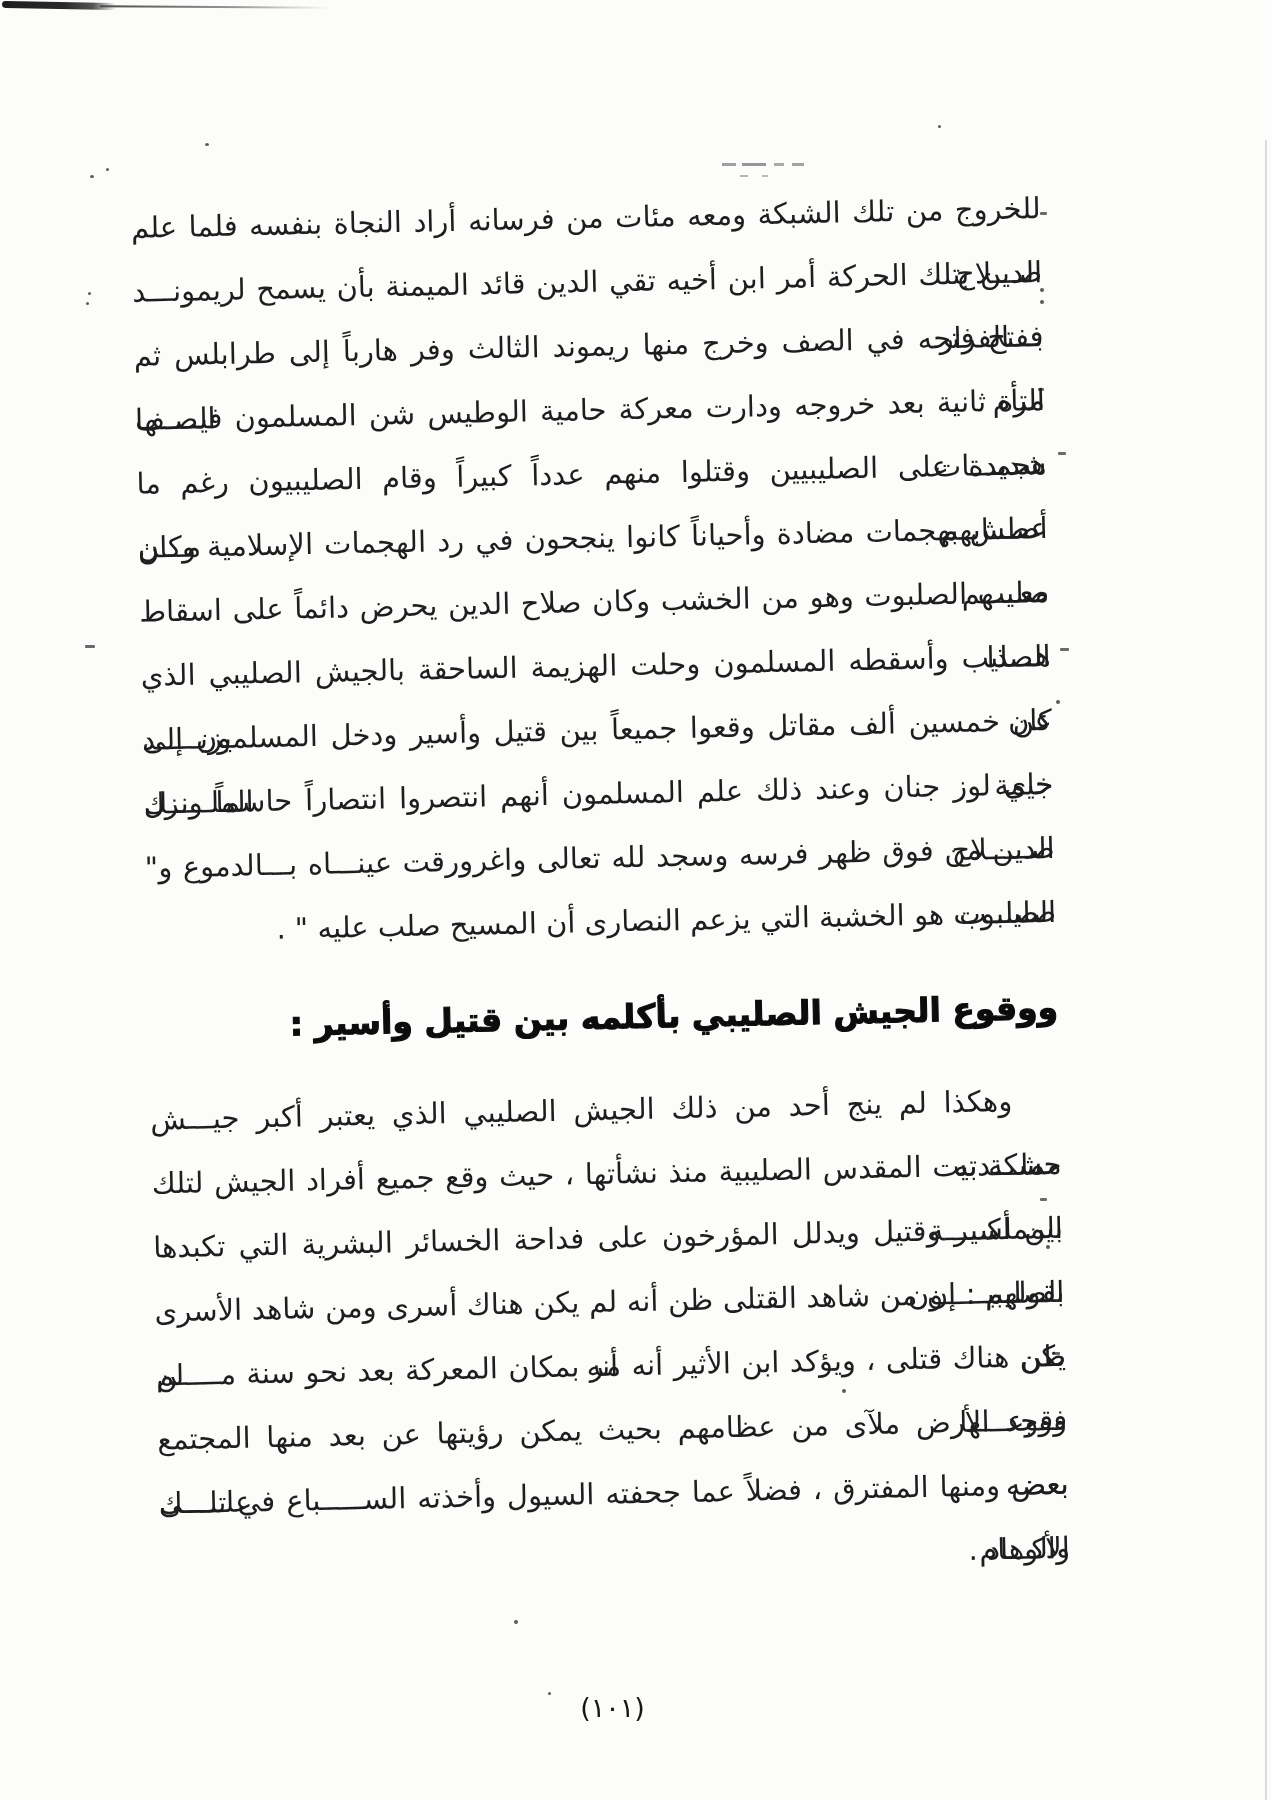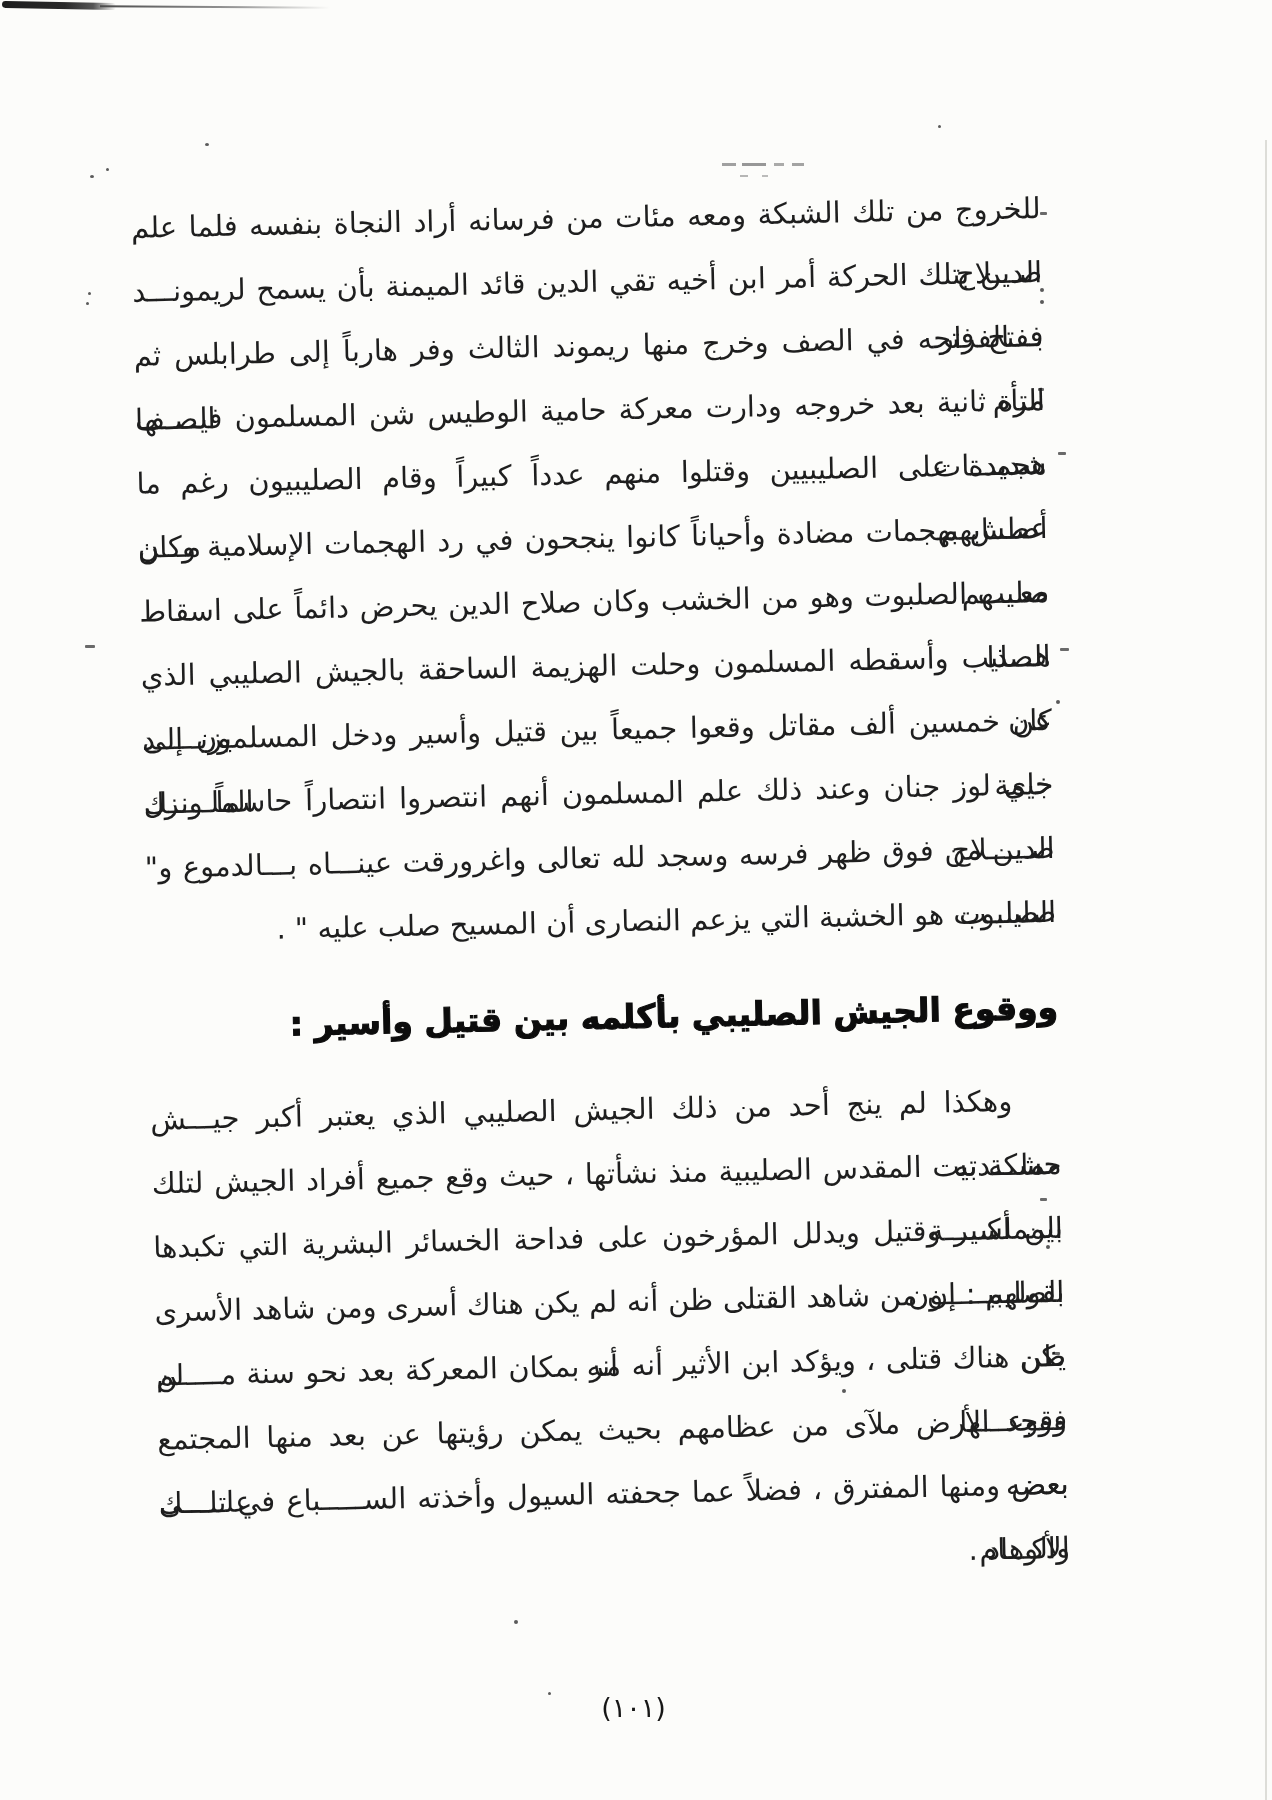--- a/index.html
+++ b/index.html
@@ -65,21 +65,20 @@
   .pagenum{
     position:absolute;
     top:1692px;
     left:0;
     width:1225px;
     text-align:center;
     direction:rtl;
     font-size:27px;
     color:#161616;
     letter-spacing:4px;
-    padding-left:21px;
   }
   
   .artifact{position:absolute;pointer-events:none;}
   .streak-tl{
     top:2px;left:2px;width:114px;height:7px;
     background:linear-gradient(90deg,#1d1d1d 0%,#2a2a2a 55%,#555 80%,transparent 100%);
     border-radius:4px;
     transform:rotate(1.2deg);
   }
   .streak-tl-tail{

